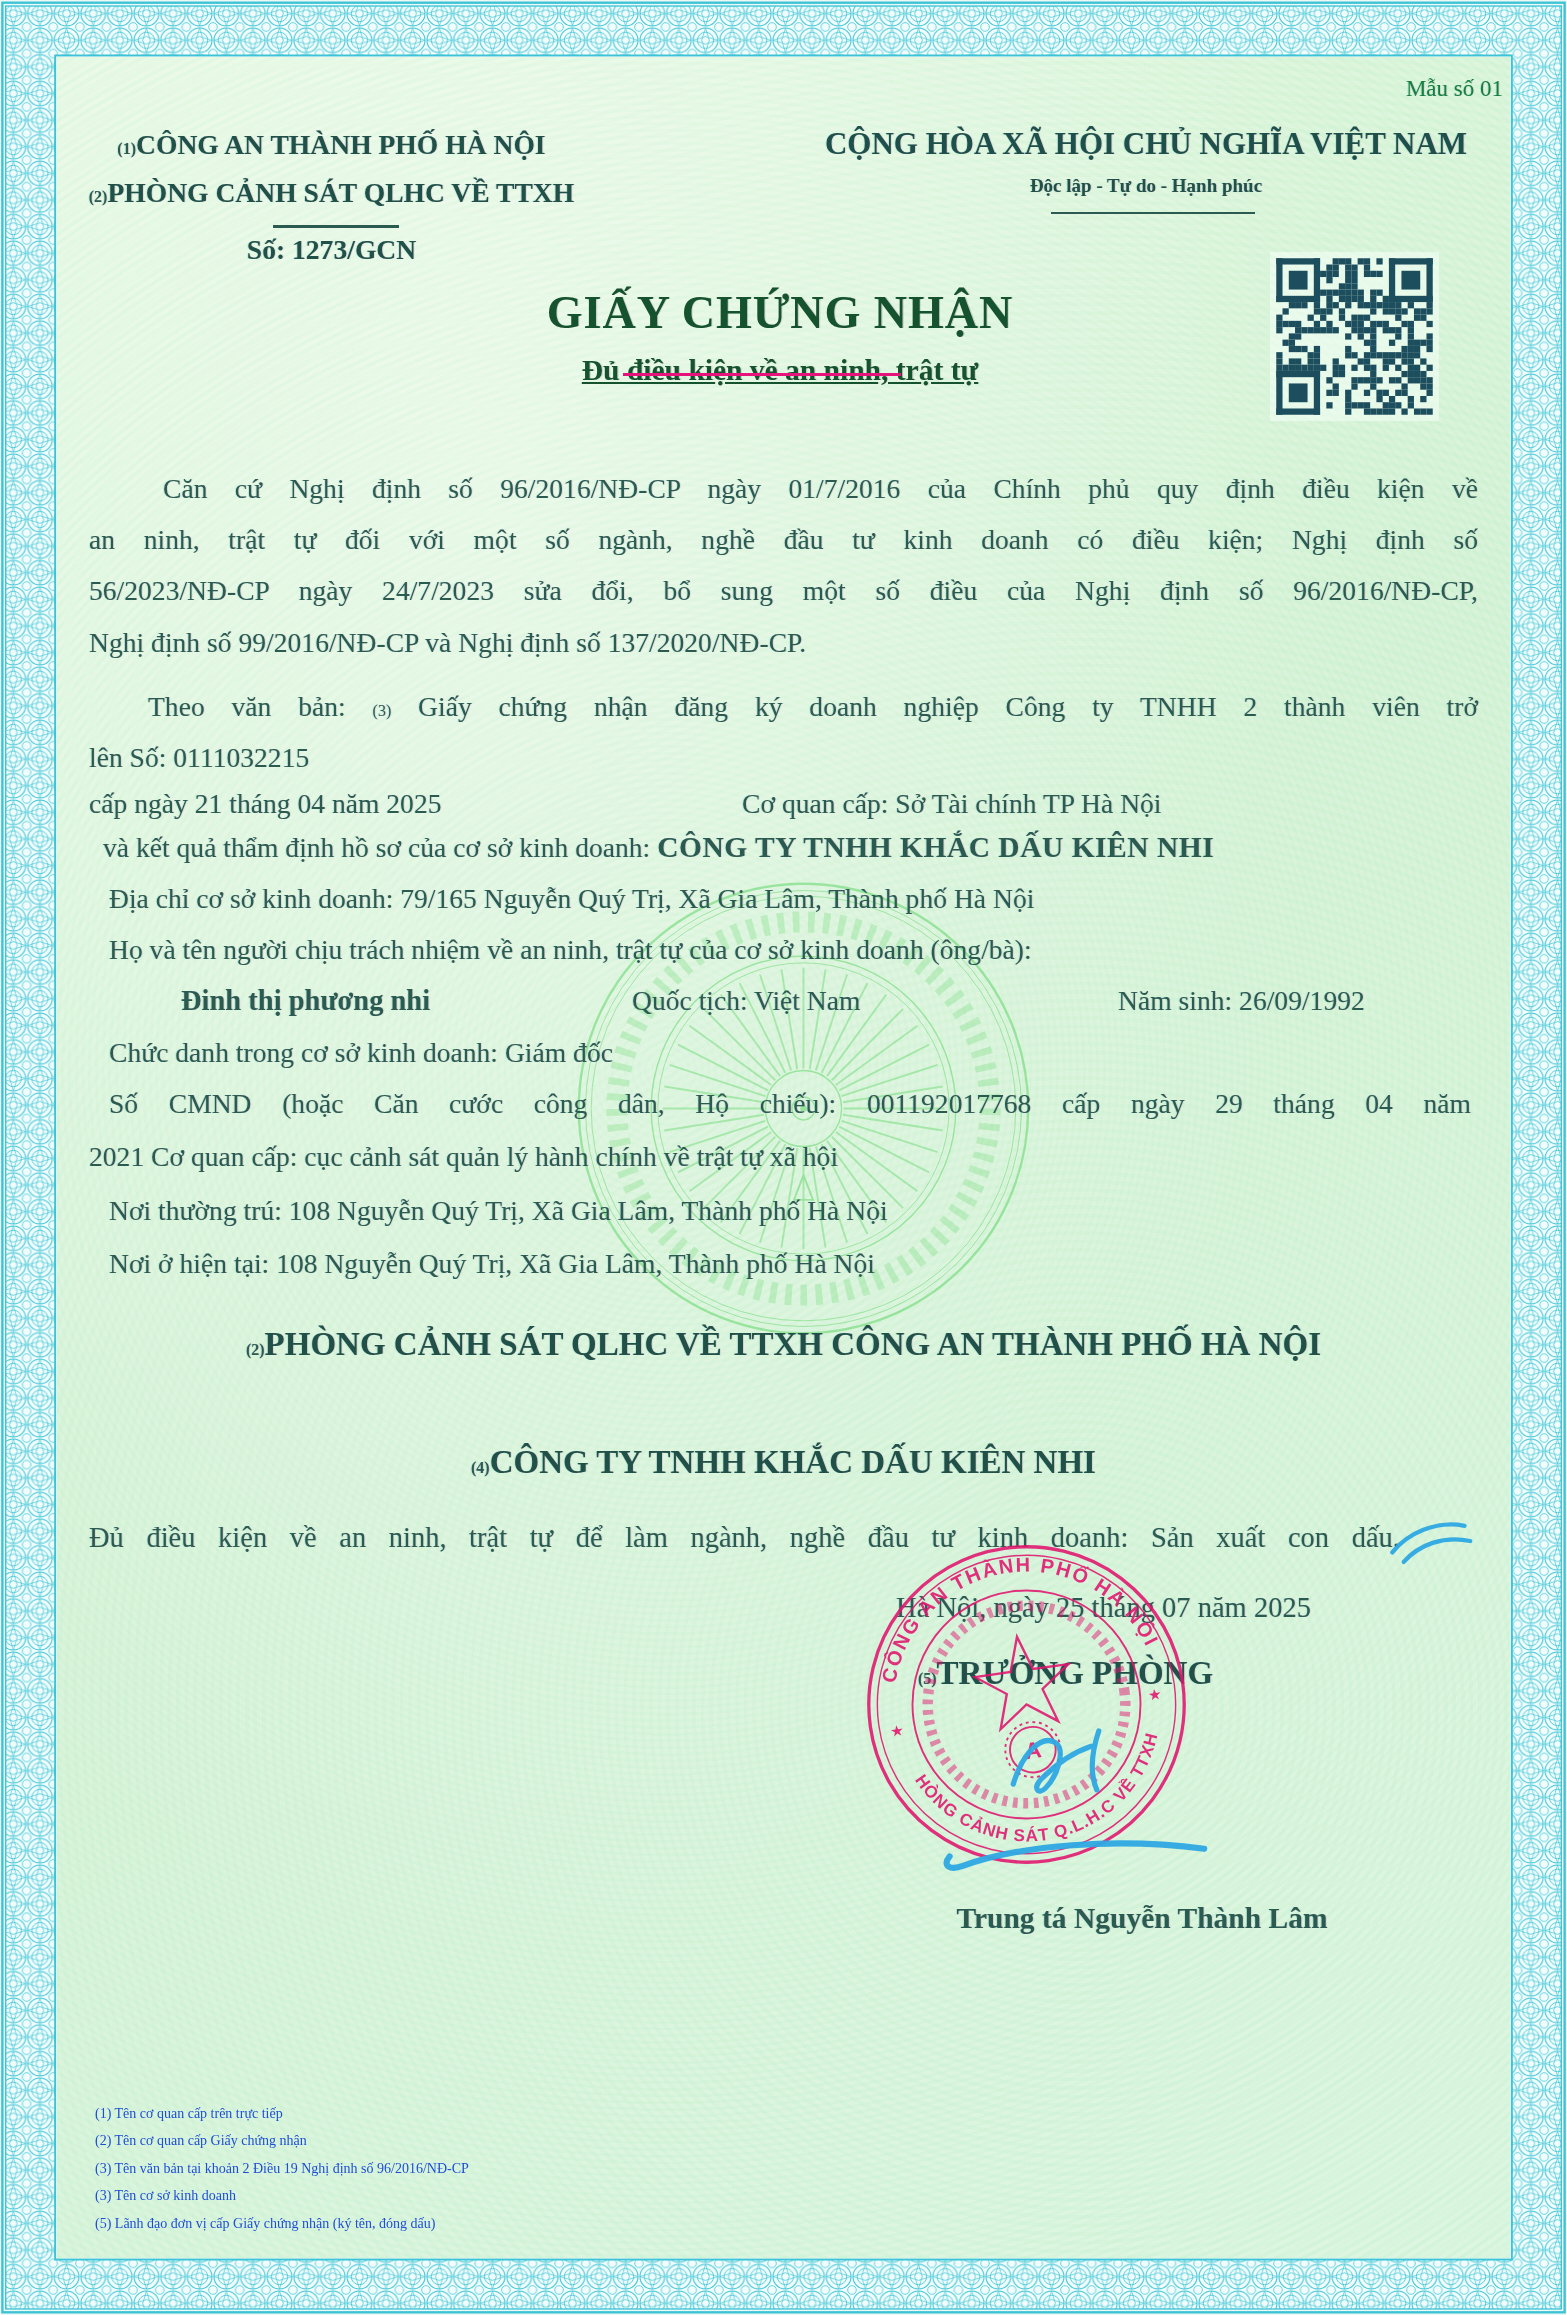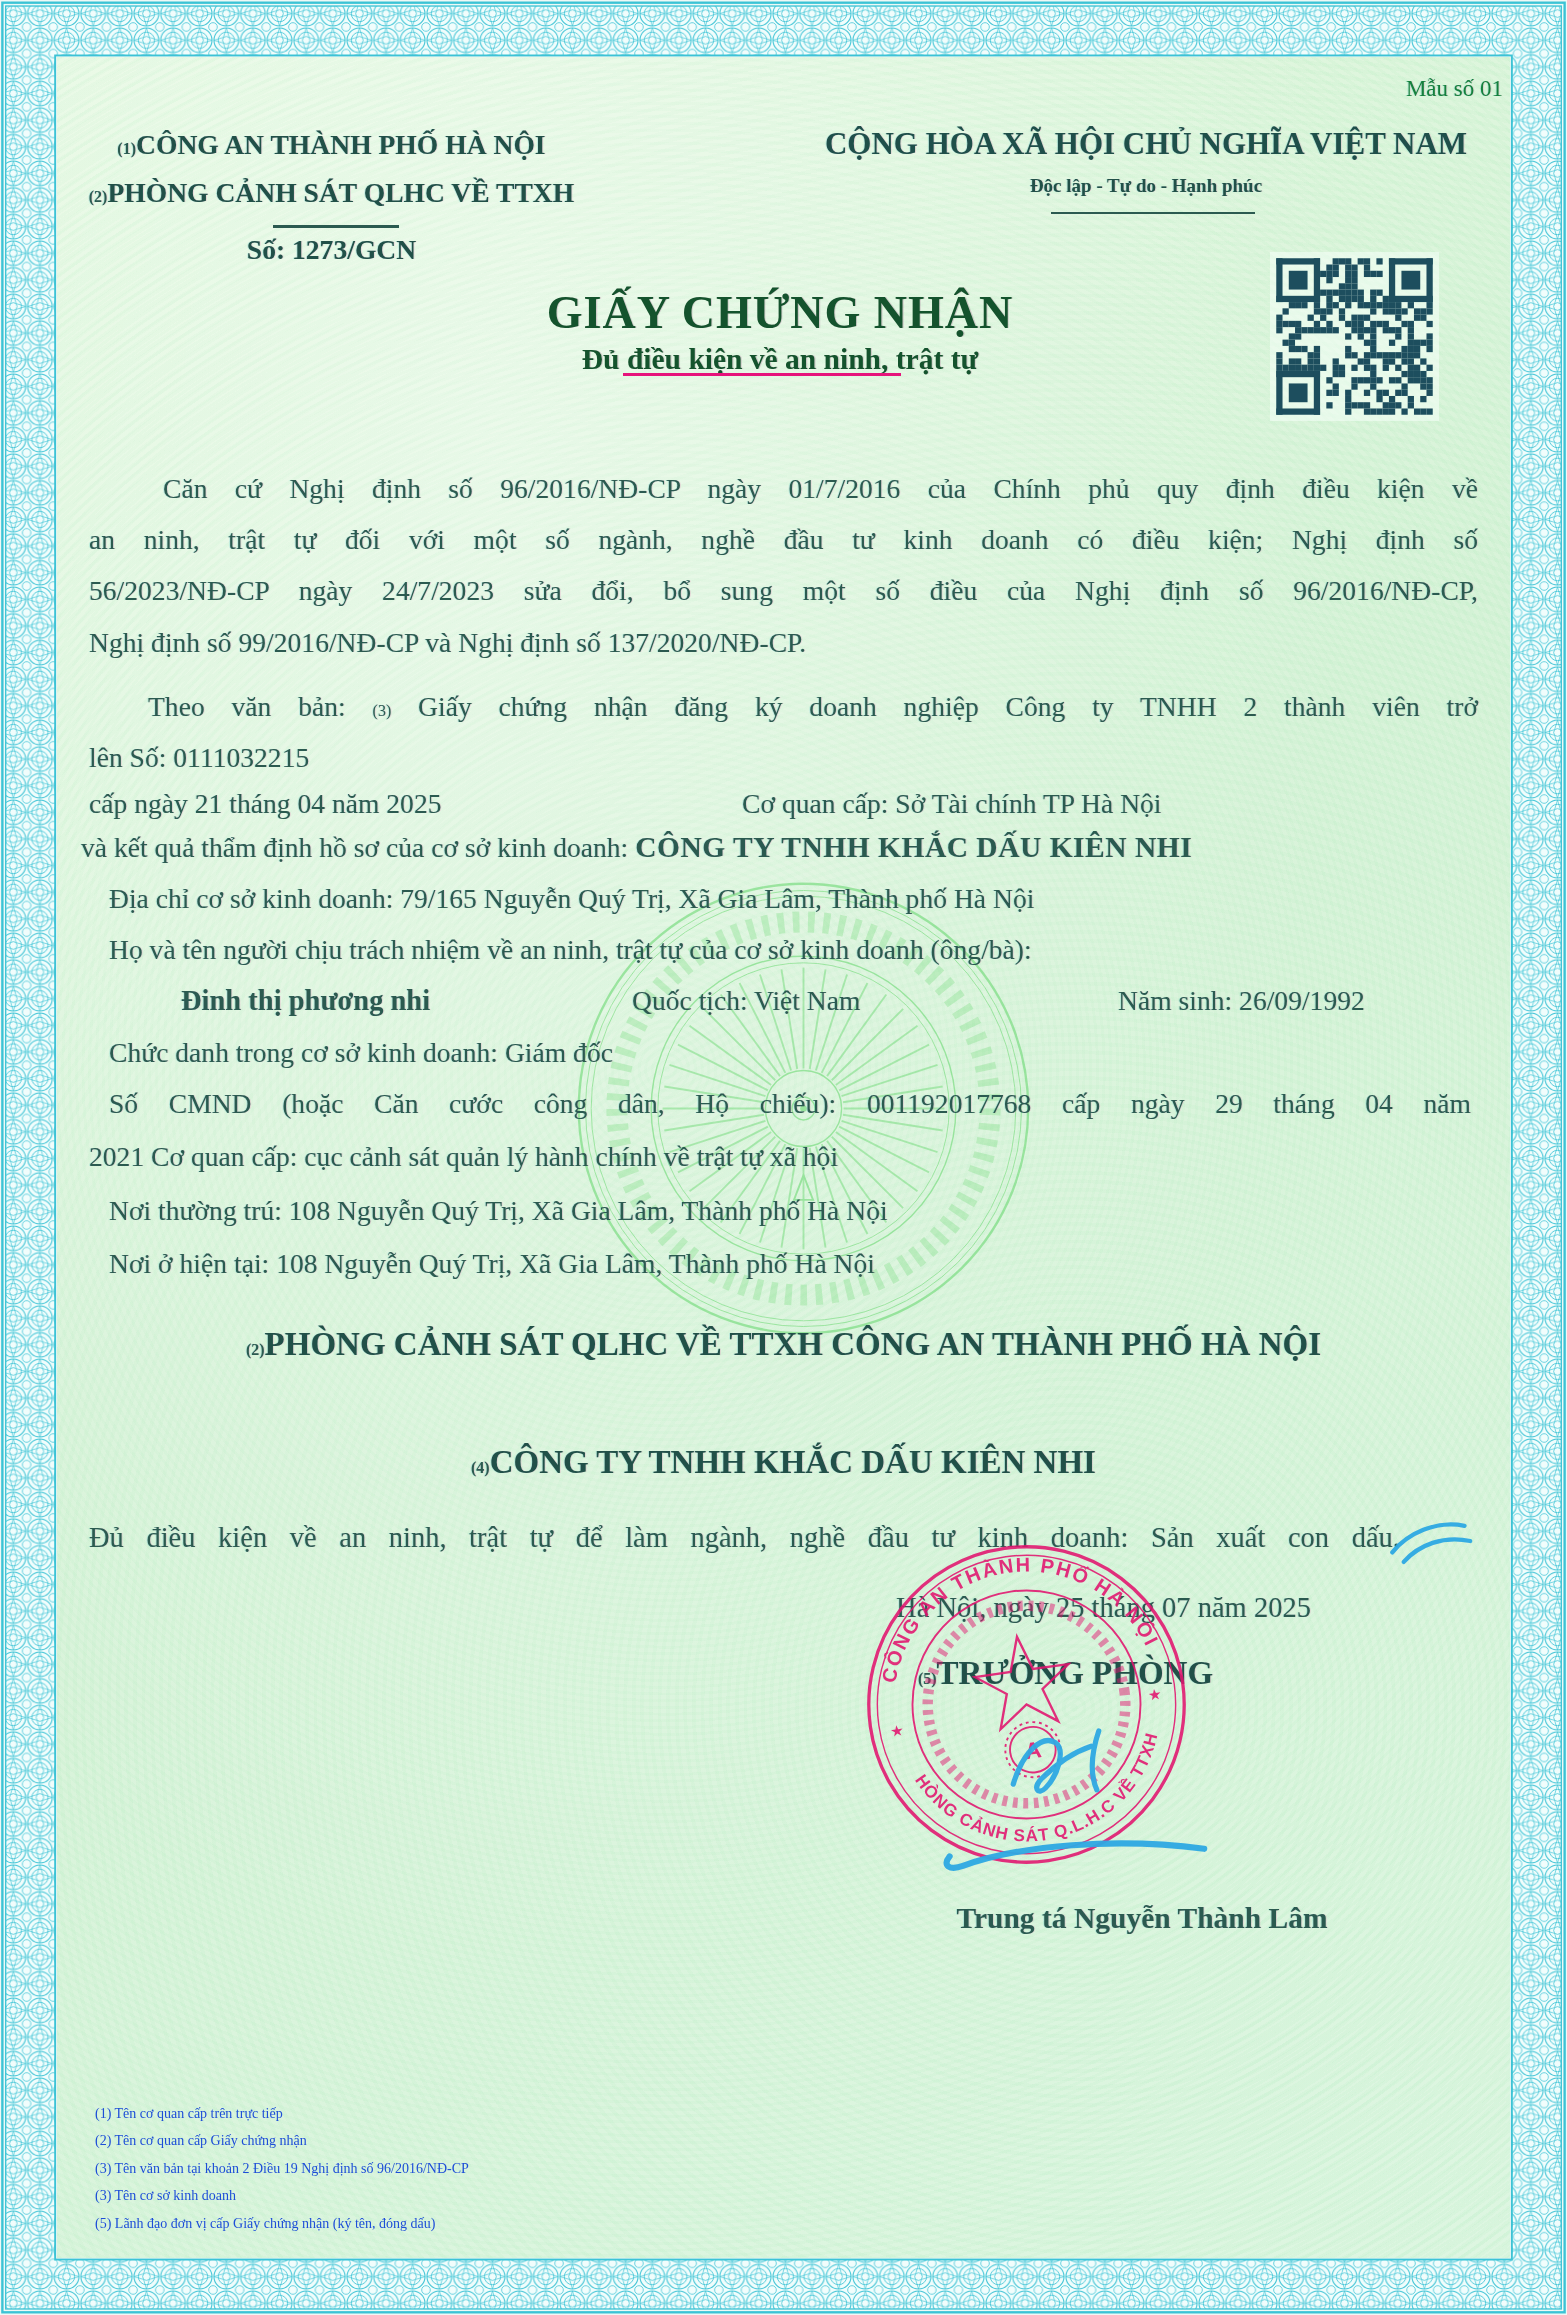--- a/index.html
+++ b/index.html
@@ -394,37 +394,37 @@
         <rect x="138.44444444444443" y="19.77777777777778" width="19.77777777777778" height="19.77777777777778" fill="#1d4e5e"></rect>
         <rect x="6.592592592592593" y="125.25925925925927" width="46.148148148148145" height="6.592592592592593" fill="#1d4e5e"></rect>
         <rect x="6.592592592592593" y="164.8148148148148" width="46.148148148148145" height="6.592592592592593" fill="#1d4e5e"></rect>
         <rect x="6.592592592592593" y="125.25925925925927" width="6.592592592592593" height="46.148148148148145" fill="#1d4e5e"></rect>
         <rect x="46.14814814814815" y="125.25925925925927" width="6.592592592592593" height="46.148148148148145" fill="#1d4e5e"></rect>
         <rect x="19.77777777777778" y="138.44444444444443" width="19.77777777777778" height="19.77777777777778" fill="#1d4e5e"></rect>
       </g>
   </svg>
 
   <div class="ln b center magenta" style="left:314px; top:274px; width:932px; font-size:46px; letter-spacing:1px;">GIẤY CHỨNG NHẬN</div>
-  <div class="ln b center magenta" style="left:314px; top:331px; width:932px; font-size:29.5px;">Đủ điều kiện về an ninh, trật tự</div>
+  <div class="ln b center magenta" style="left:314px; top:342px; width:932px; font-size:29.5px;text-decoration:underline;">Đủ điều kiện về an ninh, trật tự</div>
   <div class="rule pink" style="left:623px; top:373px; width:278px; height:2.9px;"></div>
 
   <div class="ln jline" style="left:89px; top:473px; width:1389px; padding-left:74px;">Căn cứ Nghị định số 96/2016/NĐ-CP ngày 01/7/2016 của Chính phủ quy định điều kiện về</div>
   <div class="ln jline" style="left:89px; top:524px; width:1389px;">an ninh, trật tự đối với một số ngành, nghề đầu tư kinh doanh có điều kiện; Nghị định số</div>
   <div class="ln jline" style="left:89px; top:575px; width:1389px;">56/2023/NĐ-CP ngày 24/7/2023 sửa đổi, bổ sung một số điều của Nghị định số 96/2016/NĐ-CP,</div>
   <div class="ln" style="left:89px; top:627px;">Nghị định số 99/2016/NĐ-CP và Nghị định số 137/2020/NĐ-CP.</div>
 
   <div class="ln jline" style="left:89px; top:691px; width:1389px; padding-left:59px;">
     <span>Theo văn bản:</span>
     <span class="ref">(3)</span>
     <span>Giấy chứng nhận đăng ký doanh nghiệp Công ty TNHH 2 thành viên trở</span>
   </div>
   <div class="ln" style="left:89px; top:742px;">lên  Số: 0111032215</div>
   <div class="ln" style="left:89px; top:788px;">cấp ngày 21  tháng 04  năm 2025</div>
   <div class="ln" style="left:742px; top:788px;">Cơ quan cấp: Sở Tài chính TP Hà Nội</div>
-  <div class="ln" style="left:81px; top:831px;">
+  <div class="ln" style="left:103px; top:831px;">
     <span>và kết quả thẩm định hồ sơ của cơ sở kinh doanh:</span>
     <span class="b" style="font-size:29.5px; letter-spacing:0.5px;">CÔNG TY TNHH KHẮC DẤU KIÊN NHI</span>
   </div>
   <div class="ln" style="left:109px; top:883px;">Địa chỉ cơ sở kinh doanh: 79/165 Nguyễn Quý Trị, Xã Gia Lâm, Thành phố Hà Nội</div>
   <div class="ln" style="left:109px; top:934px;">Họ và tên người chịu trách nhiệm về an ninh, trật tự của cơ sở kinh doanh (ông/bà):</div>
   <div class="ln b" style="left:181px; top:985px; font-size:28.5px;">Đinh thị phương nhi</div>
   <div class="ln" style="left:632px; top:985px;">Quốc tịch: Việt Nam</div>
   <div class="ln" style="left:1118px; top:985px;">Năm sinh:  26/09/1992</div>
   <div class="ln" style="left:109px; top:1037px;">Chức danh trong cơ sở kinh doanh:  Giám đốc</div>
   <div class="ln jline" style="left:109px; top:1088px; width:1362px;">Số CMND (hoặc Căn cước công dân, Hộ chiếu):  001192017768 cấp ngày 29 tháng 04 năm</div>

